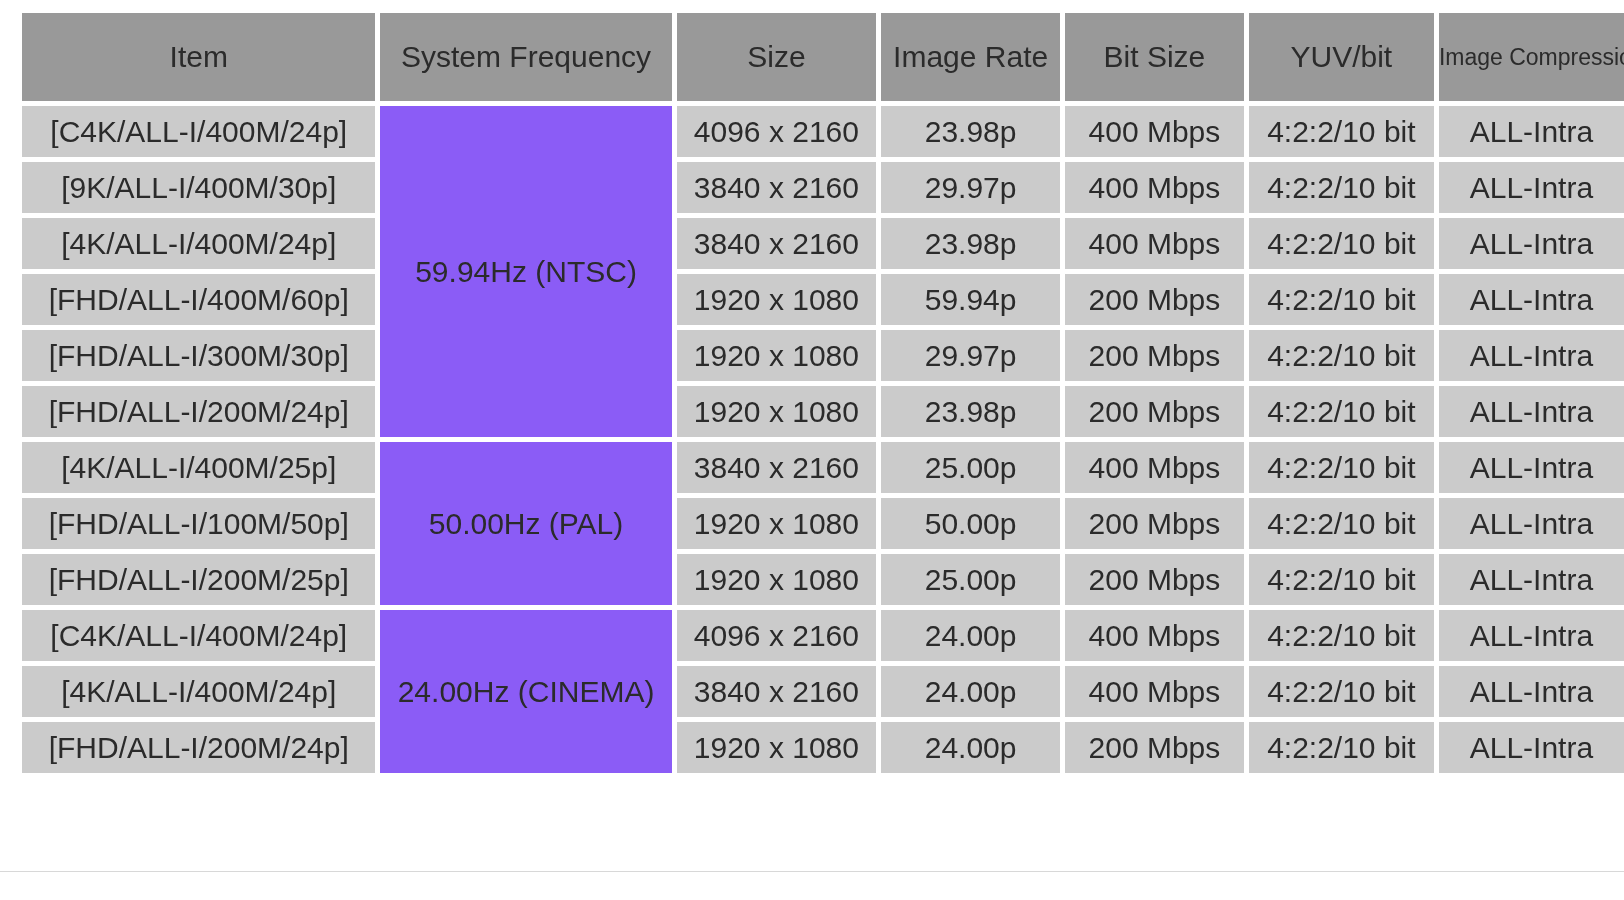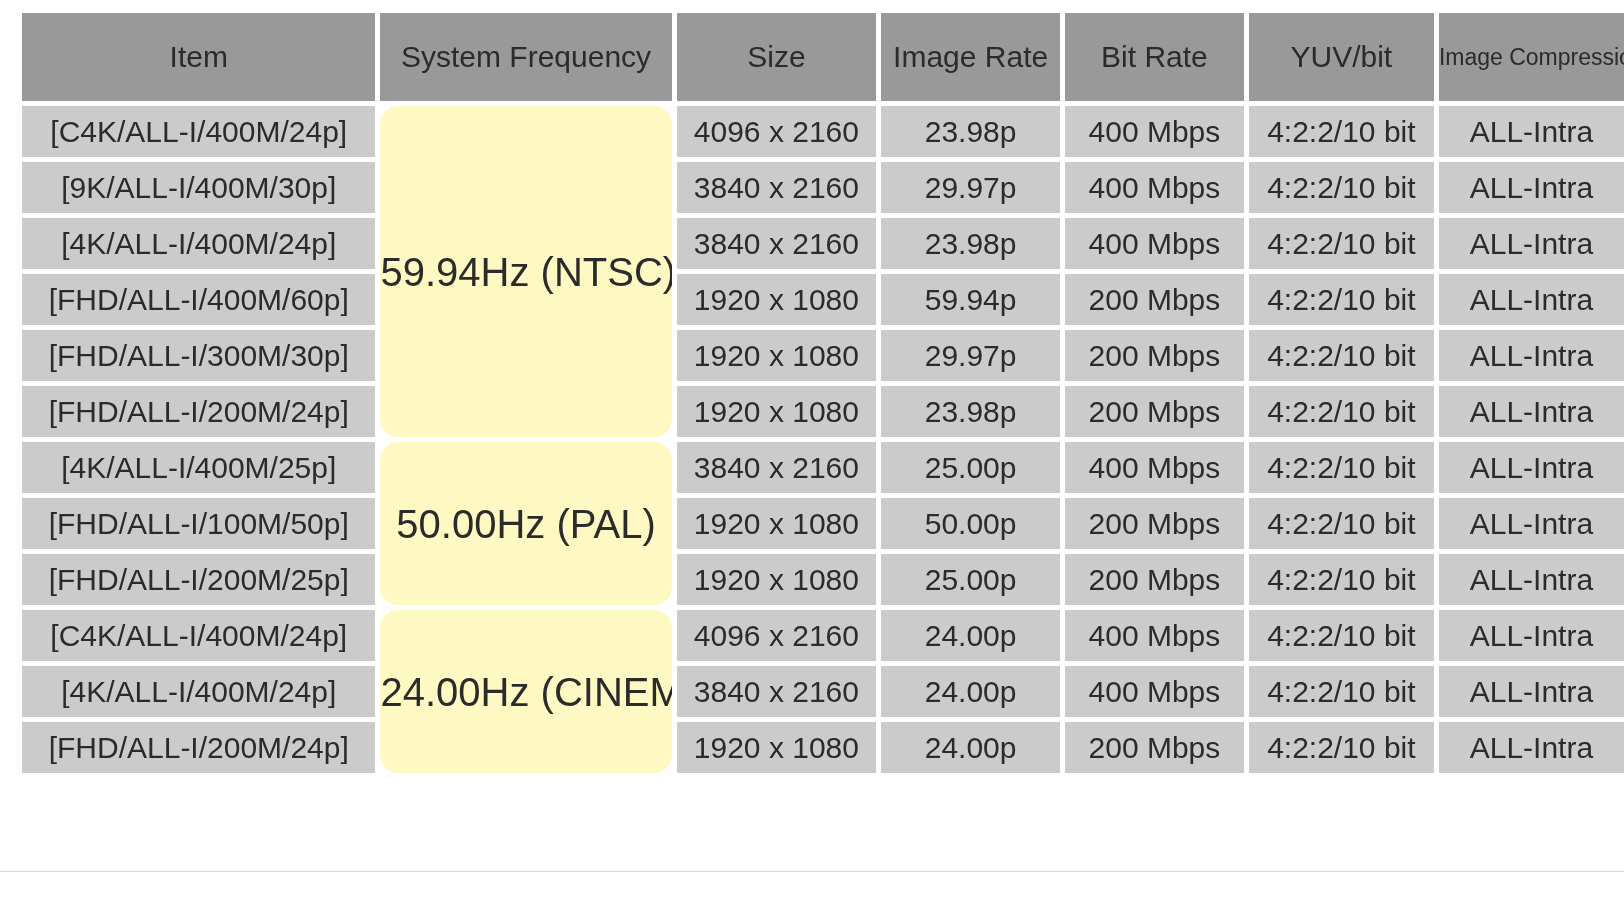--- a/index.html
+++ b/index.html
@@ -49,23 +49,22 @@
   }
   table.spec-table thead th.col-compression {
     font-size: 23px;
   }
   table.spec-table tbody td {
     background: #cbcbcb;
     height: 51px;
     font-size: 30px;
   }
   table.spec-table tbody td.freq-cell {
-    background: #fef9c3;
-    font-size: 40px;
-    border-radius: 18px;
+    background: #8b5cf6;
+    font-size: 30px;
   }
   
   col.c-item         { width: 340px; }
   col.c-freq         { width: 280px; }
   col.c-size         { width: 192px; }
   col.c-framerate    { width: 172px; }
   col.c-bitrate      { width: 172px; }
   col.c-yuv          { width: 178px; }
   col.c-compression  { width: 178px; }
 
@@ -92,21 +91,21 @@
       <col class="c-bitrate">
       <col class="c-yuv">
       <col class="c-compression">
     </colgroup>
     <thead>
       <tr>
         <th class="col-item">Item</th>
         <th class="col-freq">System Frequency</th>
         <th class="col-size">Size</th>
         <th class="col-framerate">Image Rate</th>
-        <th class="col-bitrate">Bit Rate</th>
+        <th class="col-bitrate">Bit Size</th>
         <th class="col-yuv">YUV/bit</th>
         <th class="col-compression">Image Compression</th>
       </tr>
     </thead>
     <tbody id="table-body">
         <tr>
           <td>[C4K/ALL-I/400M/24p]</td>
           <td class="freq-cell" rowspan="6">59.94Hz (NTSC)</td>
           <td>4096 x 2160</td>
           <td>23.98p</td>

